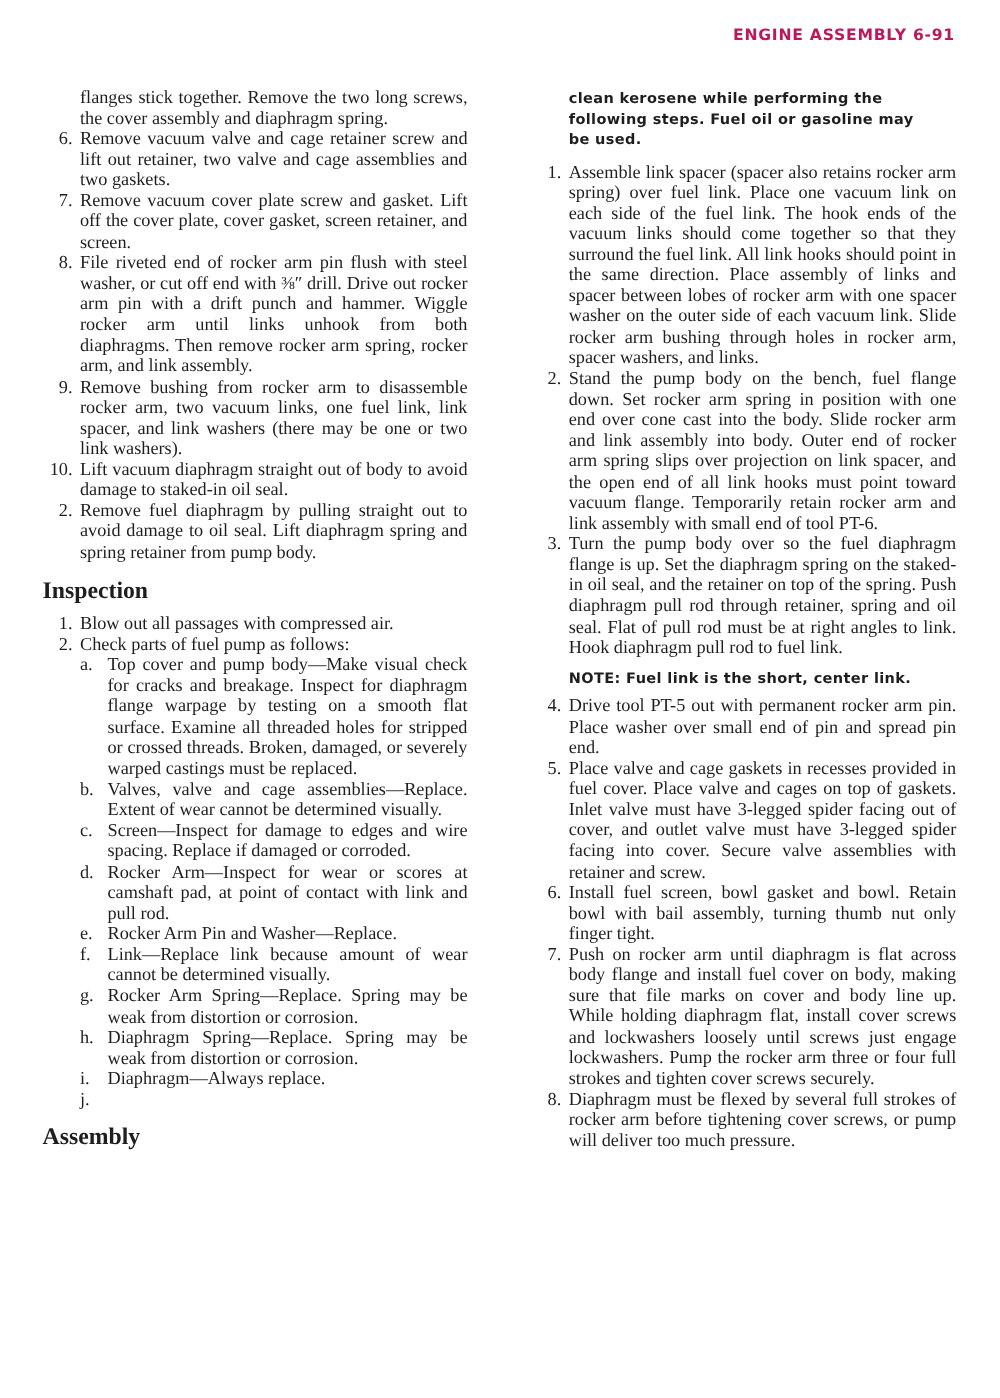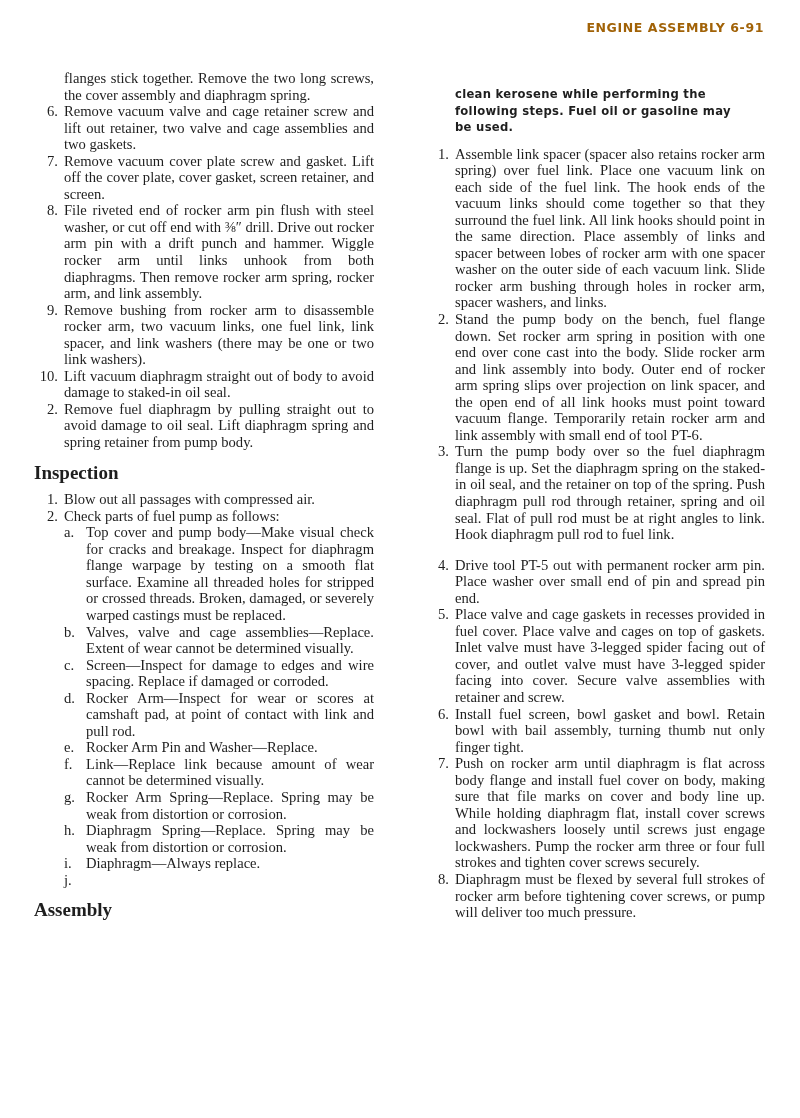--- a/index.html
+++ b/index.html
@@ -1,34 +1,34 @@
 <!DOCTYPE html>
 <html><head>
 <meta charset="utf-8">
 <style>
   html, body { margin:0; padding:0; background:#fff; }
   body { width:800px; height:1118px; position:relative; overflow:hidden; color:#1e1e1e; }
   #running-head {
     position:absolute; top:20px; right:36px;
     font-family: "DejaVu Sans", sans-serif; font-weight:bold;
-    font-size:12.5px; letter-spacing:0.6px; color:#a16207;
+    font-size:12.5px; letter-spacing:0.6px; color:#be185d;
   }
   .col { position:absolute; top:70px; font-family:"Liberation Serif", serif; font-size:14.6px; line-height:16.55px; text-align:justify; }
   #left-col { left:34px; width:340px; }
   #right-col { left:425px; width:340px; }
   .para { margin:0; }
   .cont { padding-left:30px; }
   .item { display:flex; margin:0; }
   .item .num { width:30px; flex:none; text-align:right; padding-right:6px; box-sizing:border-box; }
   .item .txt { flex:1; text-align:justify; }
   .sub { display:flex; padding-left:30px; }
   .sub .lt { width:22px; flex:none; }
   .sub .txt { flex:1; text-align:justify; }
   h3.heading { font-family:"Liberation Serif", serif; font-weight:bold; font-size:19px; margin:14px 0 10px 0; }
-  .note { font-family:"DejaVu Sans", sans-serif; font-weight:bold; font-size:11.6px; line-height:16.5px; letter-spacing:0.3px;margin-top:16px; }
+  .note { font-family:"DejaVu Sans", sans-serif; font-weight:bold; font-size:11.6px; line-height:16.5px; letter-spacing:0.3px; }
   .note-left { padding-left:35px; }
   .note-right { padding-left:30px; width:285px; text-align:left; }
   .gap-s { height:7px; }
   .gap-m { height:10px; }
 </style>
 </head>
 <body>
 
 <div id="running-head">ENGINE ASSEMBLY 6-91</div>
 
@@ -131,20 +131,21 @@
         <span class="num">2.</span>
         <span class="txt">Stand the pump body on the bench, fuel flange down. Set rocker arm spring in position with one end over cone cast into the body. Slide rocker arm and link assembly into body. Outer end of rocker arm spring slips over projection on link spacer, and the open end of all link hooks must point toward vacuum flange. Temporarily retain rocker arm and link assembly with small end of tool PT-6.</span>
       </div>
     <div class="item">
         <span class="num">3.</span>
         <span class="txt">Turn the pump body over so the fuel diaphragm flange is up. Set the diaphragm spring on the staked-in oil seal, and the retainer on top of the spring. Push diaphragm pull rod through retainer, spring and oil seal. Flat of pull rod must be at right angles to link. Hook diaphragm pull rod to fuel link.</span>
       </div>
   </div>
 
   <div class="gap-s"></div>
+  <div class="note note-right">NOTE: Fuel link is the short, center link.</div>
   <div class="gap-s"></div>
 
   <div>
     <div class="item">
         <span class="num">4.</span>
         <span class="txt">Drive tool PT-5 out with permanent rocker arm pin. Place washer over small end of pin and spread pin end.</span>
       </div>
     <div class="item">
         <span class="num">5.</span>
         <span class="txt">Place valve and cage gaskets in recesses provided in fuel cover. Place valve and cages on top of gaskets. Inlet valve must have 3-legged spider facing out of cover, and outlet valve must have 3-legged spider facing into cover. Secure valve assemblies with retainer and screw.</span>

